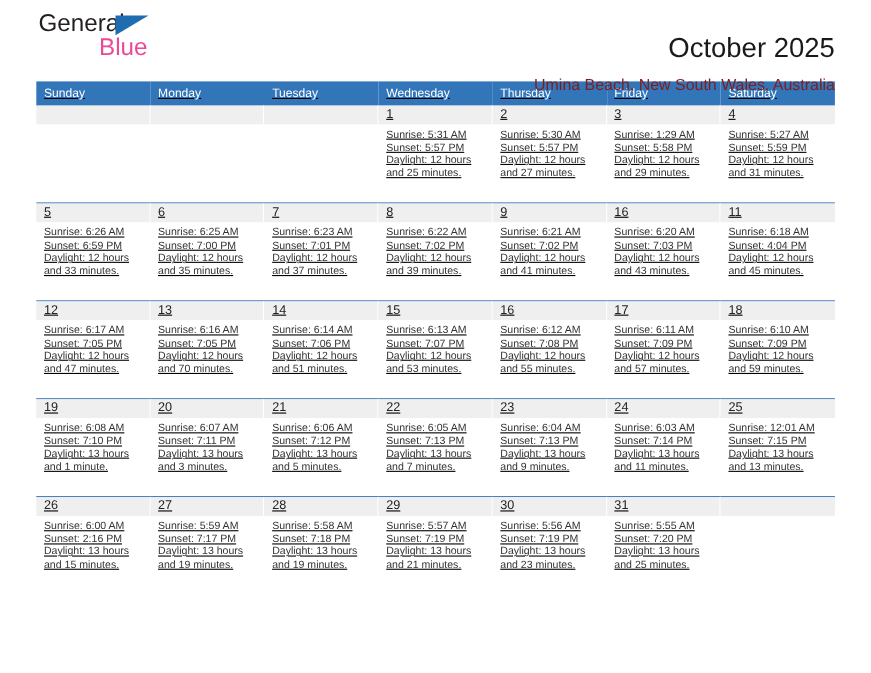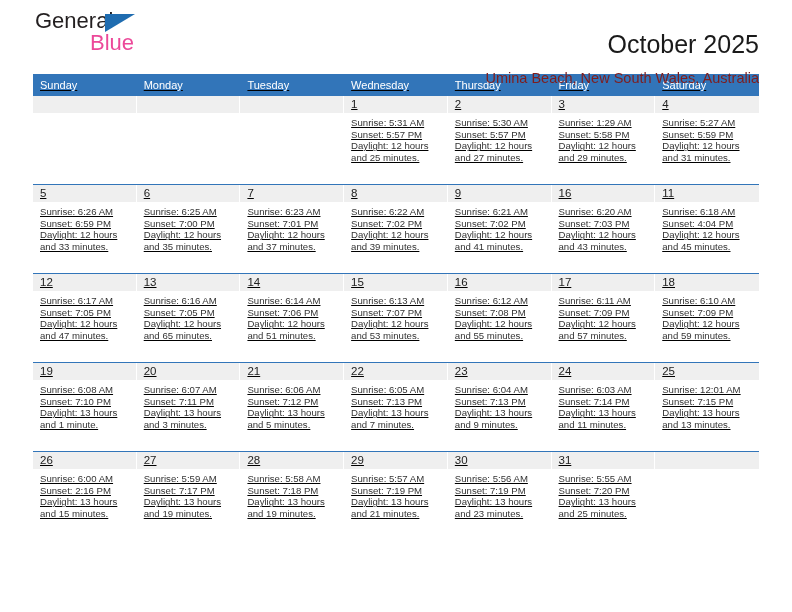--- a/index.html
+++ b/index.html
@@ -326,21 +326,21 @@
               </div>
             </div>
           </td>
           <td>
             <div class="cell-inner">
               <div class="date-band">13</div>
               <div class="cell-body">
                 <div>Sunrise: 6:16 AM</div>
                 <div>Sunset: 7:05 PM</div>
                 <div>Daylight: 12 hours</div>
-                <div>and 65 minutes.</div>
+                <div>and 70 minutes.</div>
               </div>
             </div>
           </td>
           <td>
             <div class="cell-inner">
               <div class="date-band">14</div>
               <div class="cell-body">
                 <div>Sunrise: 6:14 AM</div>
                 <div>Sunset: 7:06 PM</div>
                 <div>Daylight: 12 hours</div>

